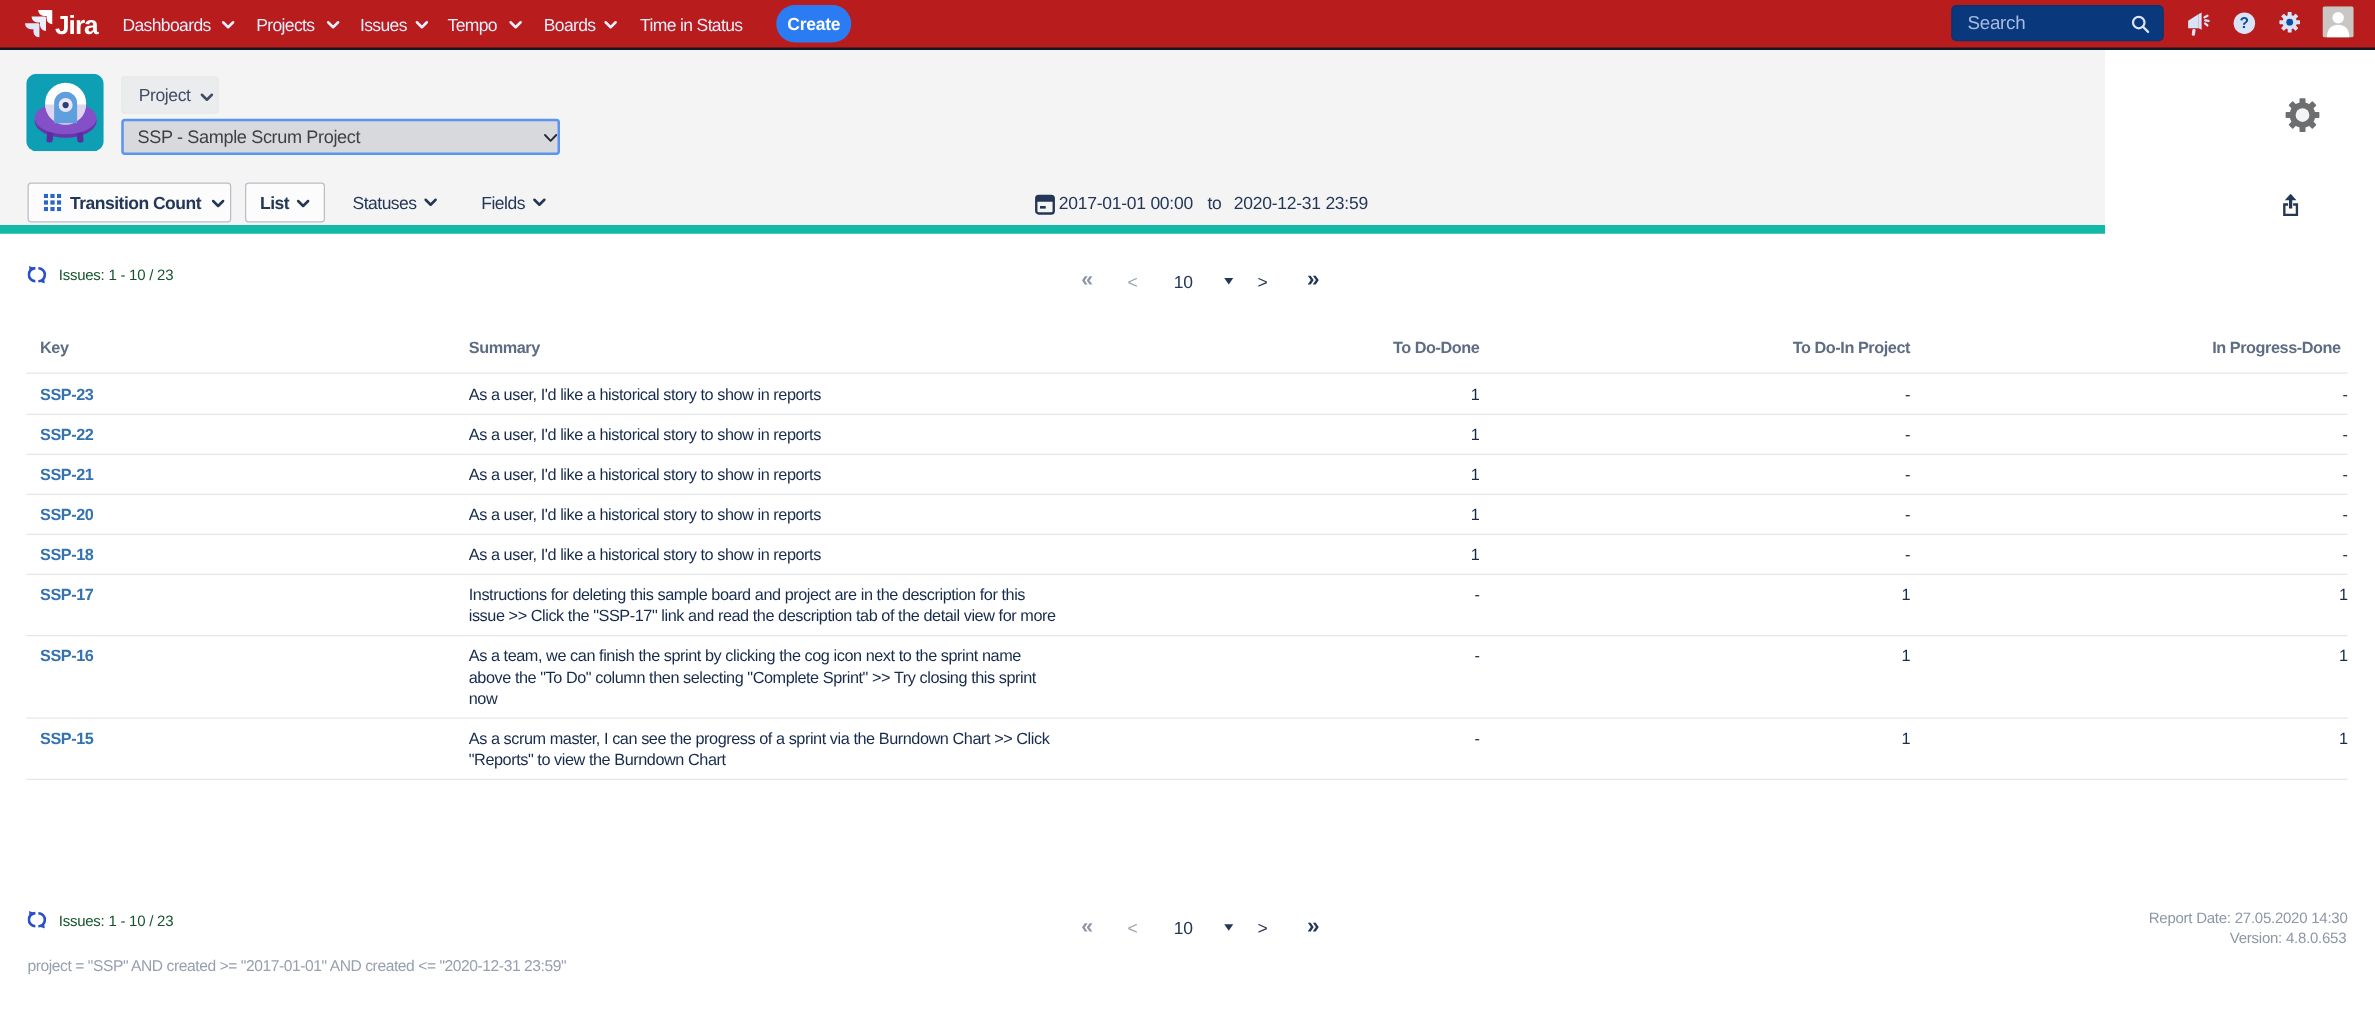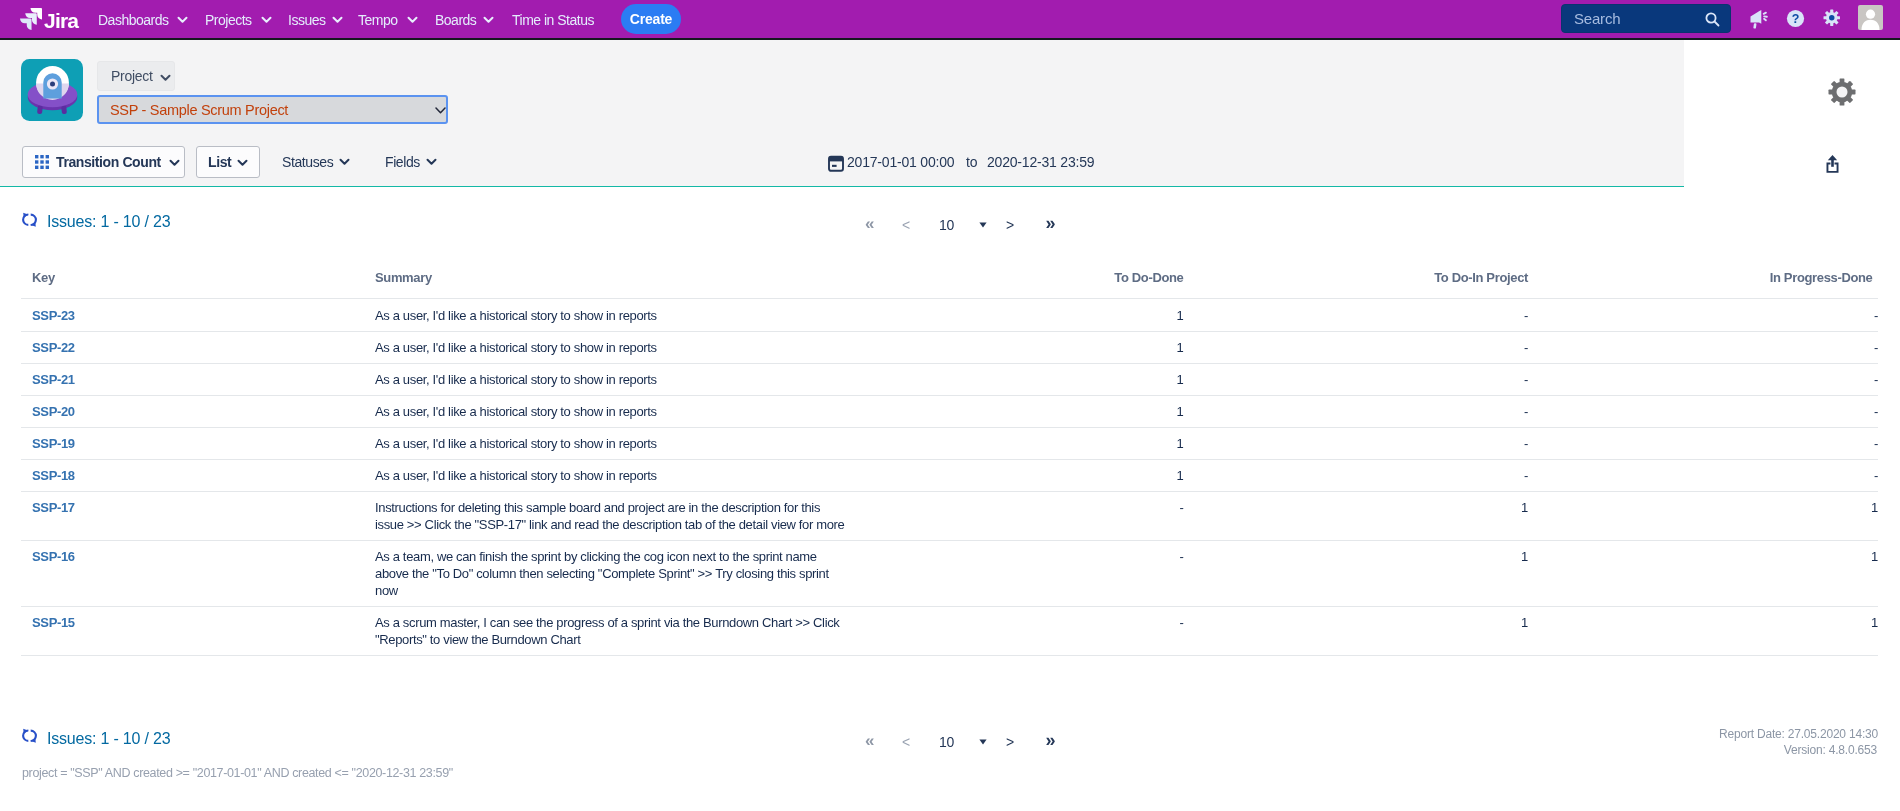--- a/index.html
+++ b/index.html
@@ -1,41 +1,41 @@
 <!DOCTYPE html>
 <html><head>
 <meta charset="utf-8">
 <style>
 * { margin:0; padding:0; box-sizing:border-box; }
 html,body { width:1900px; height:811px; background:#fff; font-family:"Liberation Sans",sans-serif; overflow:hidden; }
 #app { position:relative; width:1900px; height:811px; }
 .abs { position:absolute; }
 
 
-#nav { position:absolute; left:0; top:0; width:1900px; height:40px; background:#a21caf; border-bottom:2px solid #14181f; }
+#nav { position:absolute; left:0; top:0; width:1900px; height:40px; background:#b91c1c; border-bottom:2px solid #14181f; }
 .navitem { position:absolute; top:1px; height:38px; line-height:38px; color:#e4edfc; font-size:14px; letter-spacing:-0.5px; }
 .navchev { position:absolute; top:16px; }
 #createbtn { position:absolute; left:621px; top:4px; width:60px; height:30px; background:#2b7cf3; border-radius:15px; color:#fff; font-size:14px; font-weight:bold; text-align:center; line-height:30px; letter-spacing:-0.2px; }
 #searchbox { position:absolute; left:1561px; top:4px; width:170px; height:29px; background:#09387c; border:1px solid #0a3370; border-radius:4px; }
 #searchbox span { position:absolute; left:12px; top:5px; font-size:15px; color:#a7bce0; letter-spacing:-0.2px;text-align:right; }
 #logo-text { position:absolute; left:44px; top:8.5px; color:#fff; font-size:21px; font-weight:bold; letter-spacing:-0.8px; }
 
 
-#subheader { position:absolute; left:0; top:40px; width:1684px; height:147px; background:#f4f4f5; border-bottom:1px solid #14b8a6; }
+#subheader { position:absolute; left:0; top:40px; width:1684px; height:147px; background:#f4f4f5; border-bottom:7px solid #14b8a6; }
 #projbtn { position:absolute; left:97px; top:21px; width:78px; height:30px; background:#ebecee; border:1px solid #e6e7e9; border-radius:3px; }
 #projbtn span { position:absolute; left:13px; top:6px; font-size:14px; color:#404d63; letter-spacing:-0.3px; }
 #projselect { position:absolute; left:97px; top:55px; width:351px; height:29px; background:#d7d9dc; border:2px solid #5b93f0; border-radius:3px; }
-#projselect span { position:absolute; left:11px; top:5px; font-size:14.5px; color:#c2410c; letter-spacing:-0.3px; }
+#projselect span { position:absolute; left:11px; top:5px; font-size:14.5px; color:#404040; letter-spacing:-0.3px; }
 .toolbtn { position:absolute; top:106px; height:32px; background:#fcfcfd; border:1px solid #b9bdc5; border-radius:3px; }
 .toolbtn .lbl { font-weight:bold; font-size:14px; color:#243757; letter-spacing:-0.4px; }
 .plainlbl { position:absolute; top:106px; height:32px; line-height:32px; font-size:14px; color:#243757; letter-spacing:-0.4px; }
 .datetxt { position:absolute; top:107px; height:30px; line-height:30px; font-size:14px; color:#243757; letter-spacing:-0.2px; }
 
 
-.issuesrow { position:absolute; font-size:16px; letter-spacing:-0.2px; color:#0369a1; }
+.issuesrow { position:absolute; font-size:12px; letter-spacing:-0.2px; color:#14532d; }
 .pdark { color:#243757; }
 .pag { position:absolute; }
 
 
 #tbl { position:absolute; left:21px; top:266px; width:1857px; border-collapse:collapse; table-layout:fixed; font-size:13px; letter-spacing:-0.35px; }
 #tbl th { font-weight:bold; color:#5e6c84; text-align:left; padding:4px 0 13px 0; border-bottom:1px solid #e4e7ea; }
 #tbl td { padding:7px 0 7px 0; border-bottom:1px solid #e4e7ea; vertical-align:top; line-height:17px; color:#172b4d; }
 #tbl .c1 { width:354px; padding-left:11px; }
 #tbl .c2 { width:575px; }
 #tbl .cr { text-align:right; }
@@ -290,27 +290,20 @@
           <td class="cr">-</td>
         </tr>
   <tr>
           <td class="c1"><span class="key">SSP-20</span></td>
           <td class="c2">As a user, I'd like a historical story to show in reports</td>
           <td class="cr">1</td>
           <td class="cr">-</td>
           <td class="cr">-</td>
         </tr>
   <tr>
-          <td class="c1"><span class="key">SSP-19</span></td>
-          <td class="c2">As a user, I'd like a historical story to show in reports</td>
-          <td class="cr">1</td>
-          <td class="cr">-</td>
-          <td class="cr">-</td>
-        </tr>
-  <tr>
           <td class="c1"><span class="key">SSP-18</span></td>
           <td class="c2">As a user, I'd like a historical story to show in reports</td>
           <td class="cr">1</td>
           <td class="cr">-</td>
           <td class="cr">-</td>
         </tr>
   <tr>
           <td class="c1"><span class="key">SSP-17</span></td>
           <td class="c2">Instructions for deleting this sample board and project are in the description for this<br>issue &gt;&gt; Click the "SSP-17" link and read the description tab of the detail view for more</td>
           <td class="cr">-</td>

